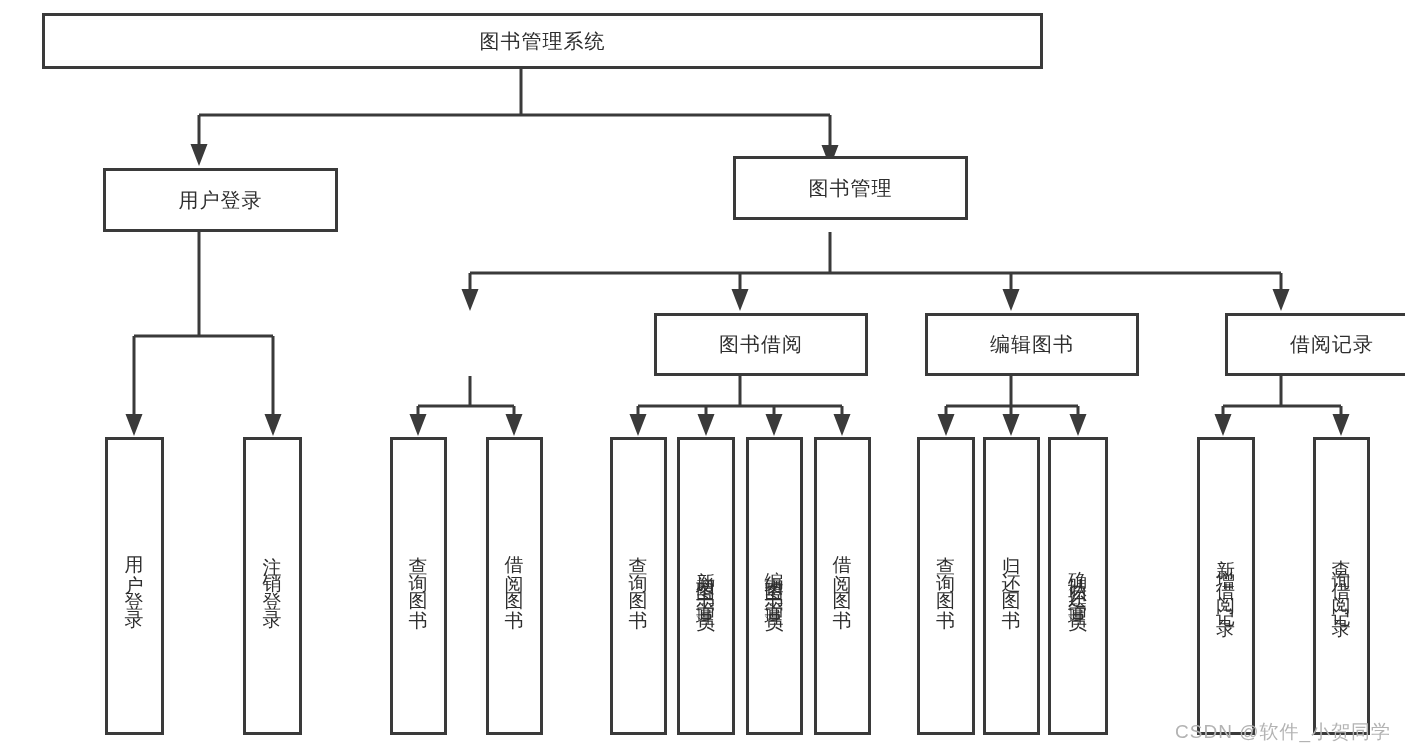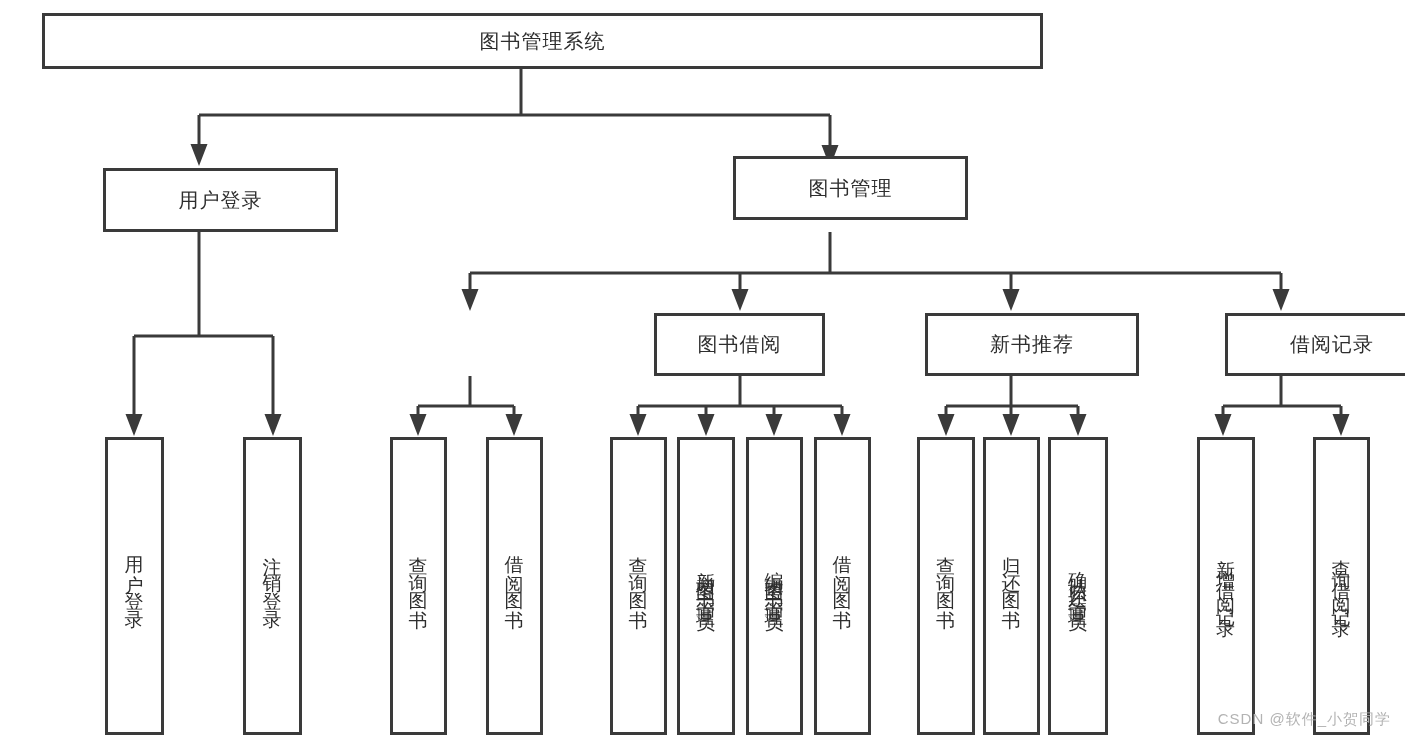--- a/index.html
+++ b/index.html
@@ -47,22 +47,22 @@
     font-size:19px;
     line-height:1;
     color:var(--text);
     white-space:nowrap;
   }
   .sp-lg{letter-spacing:18px;transform:translateY(-9px);}
   .sp-md{letter-spacing:12px;transform:translateY(-6px);}
   .sp-sm{letter-spacing:6px;transform:translateY(-3px);}
   .watermark{
     position:absolute;
-    right:14px;bottom:18px;
-    font-size:15px;
+    right:14px;bottom:2px;
+    font-size:19px;
     letter-spacing:1px;
     color:#b3b3b3;
     z-index:5;
     white-space:nowrap;
   }
 </style>
 </head>
 <body>
 
 <div id="canvas">
@@ -100,25 +100,25 @@
     <span class="hlabel">图书管理系统</span>
   </div>
 
   <div class="hnode" style="left:82px;top:168px;width:235px;height:64px">
     <span class="hlabel">用户登录</span>
   </div>
   <div class="hnode" style="left:712px;top:156px;width:235px;height:64px">
     <span class="hlabel">图书管理</span>
   </div>
 
-  <div class="hnode" style="left:633px;top:313px;width:171px;height:63px">
+  <div class="hnode" style="left:633px;top:313px;width:214px;height:63px">
     <span class="hlabel">图书借阅</span>
   </div>
   <div class="hnode" style="left:904px;top:313px;width:214px;height:63px">
-    <span class="hlabel">新书推荐</span>
+    <span class="hlabel">编辑图书</span>
   </div>
   <div class="hnode" style="left:1204px;top:313px;width:214px;height:63px">
     <span class="hlabel">借阅记录</span>
   </div>
 
   <div class="vnode" style="left:105px;width:59px">
     <span class="vlabel sp-lg">用户登录</span>
   </div>
   <div class="vnode" style="left:243px;width:59px">
     <span class="vlabel sp-lg">注销登录</span>

